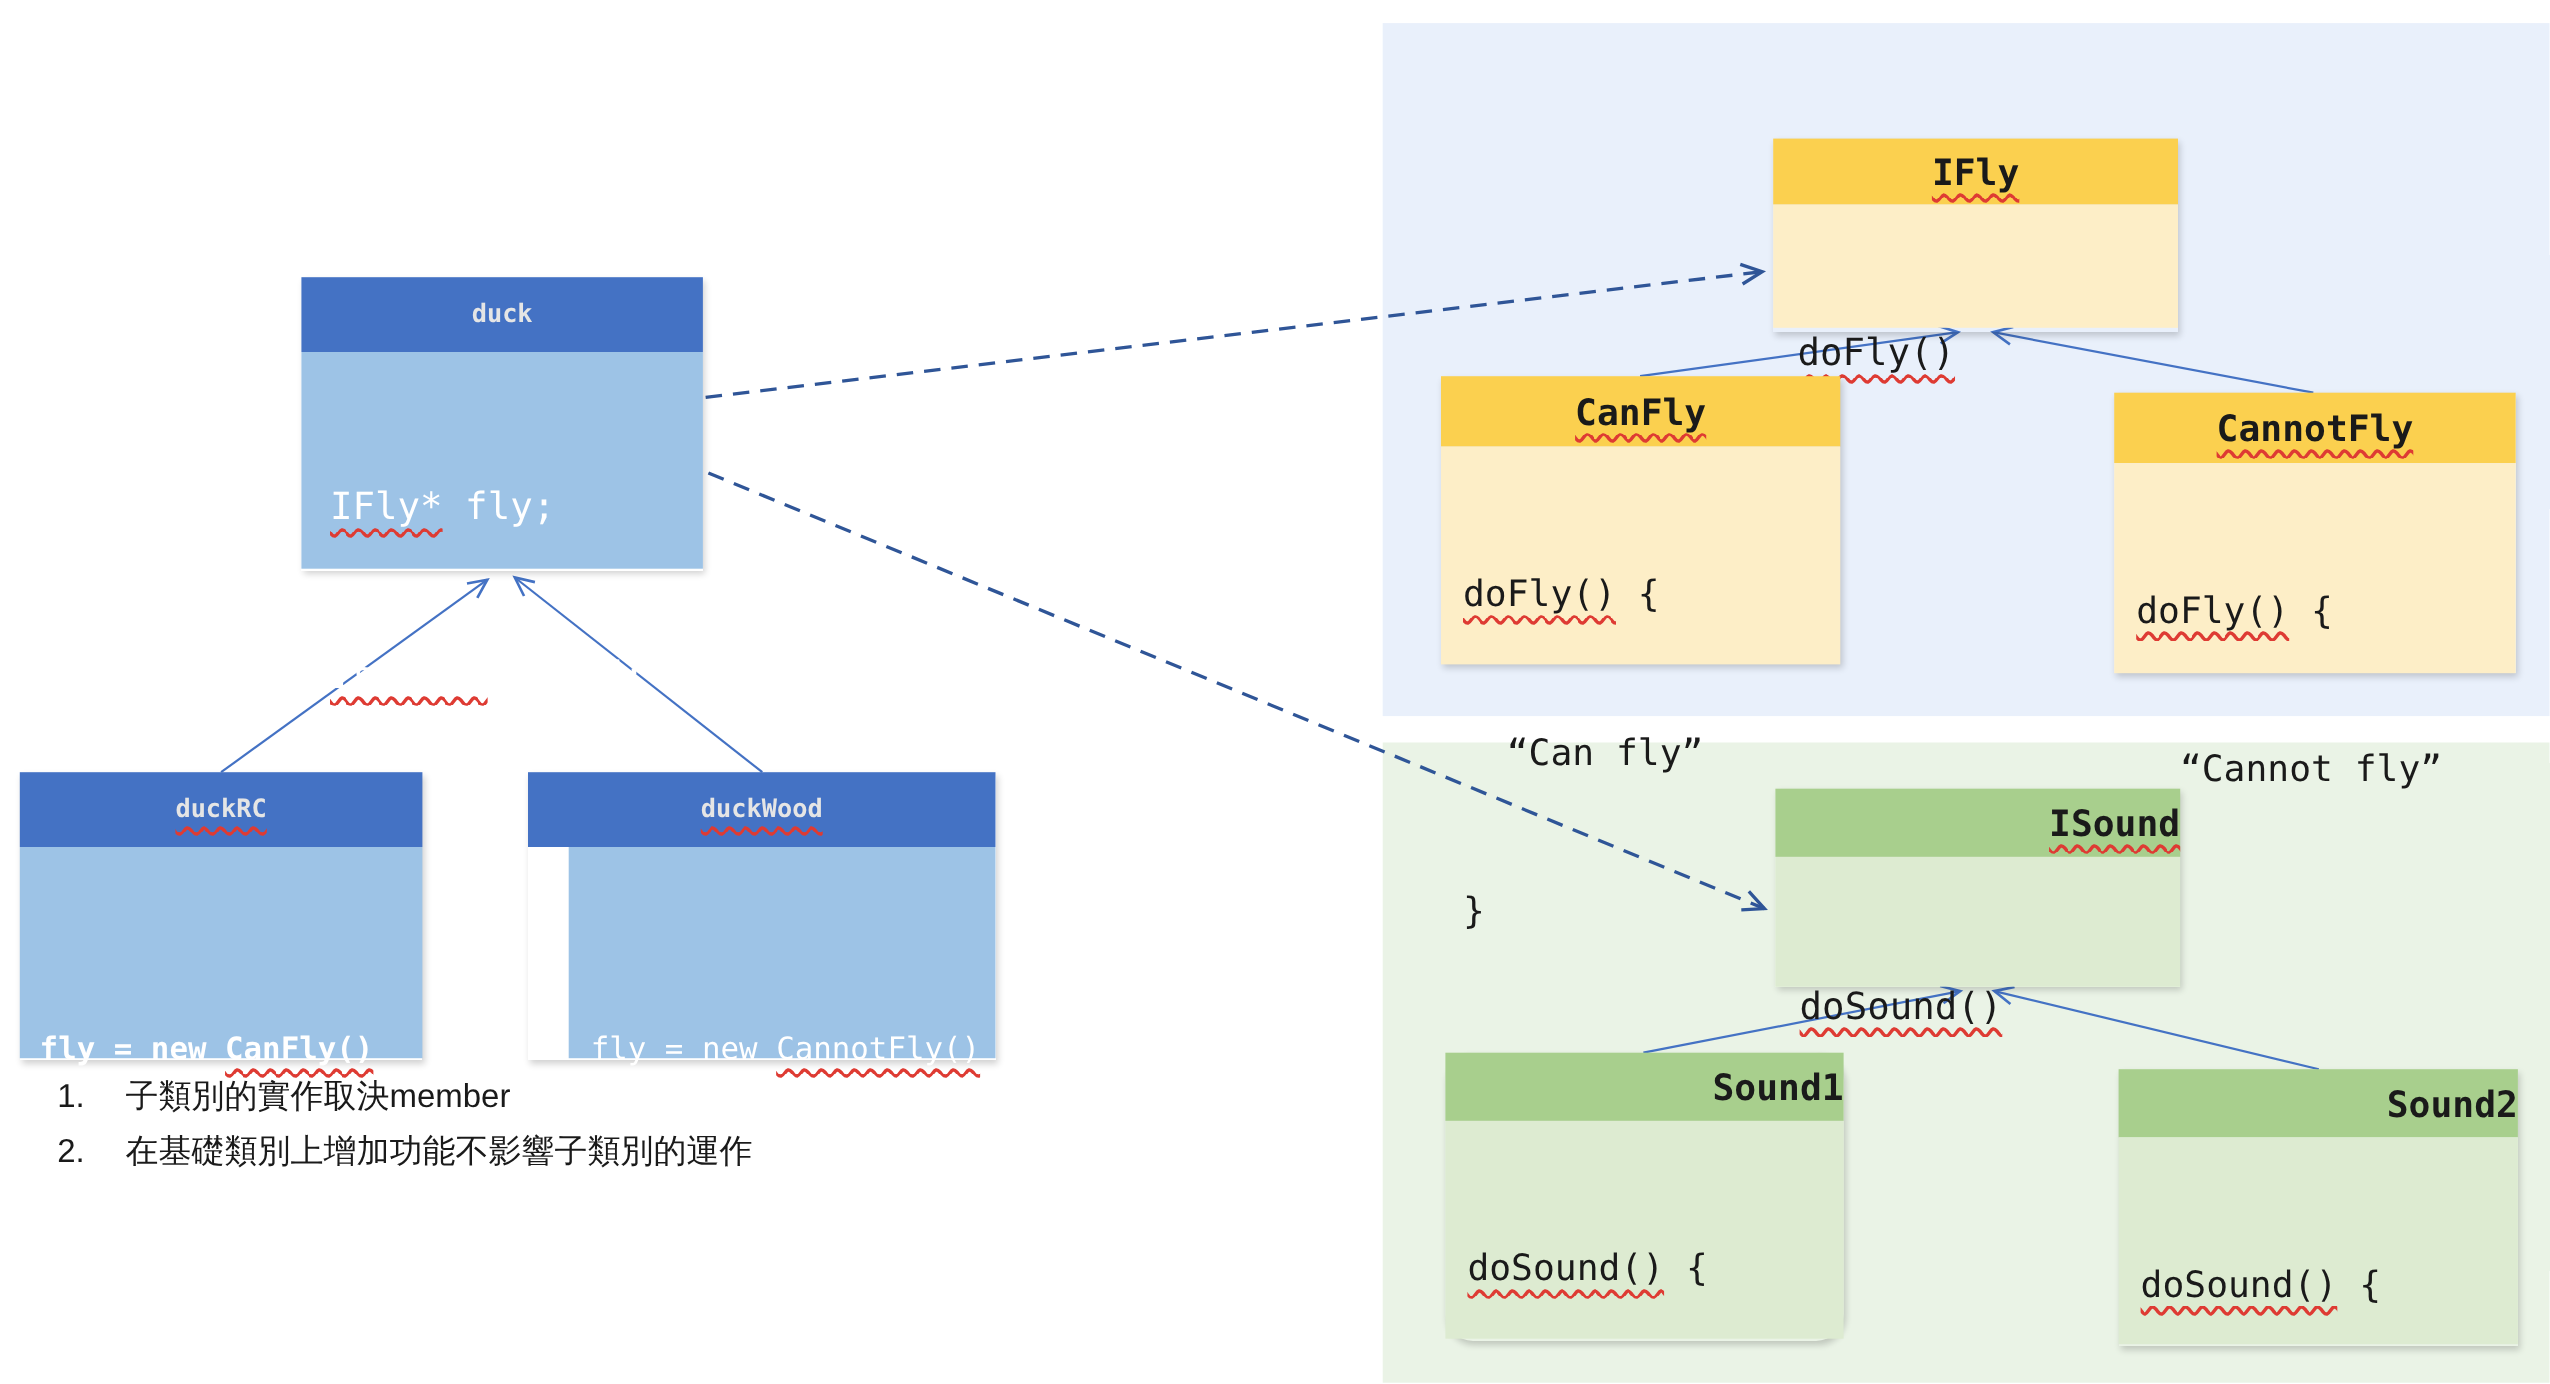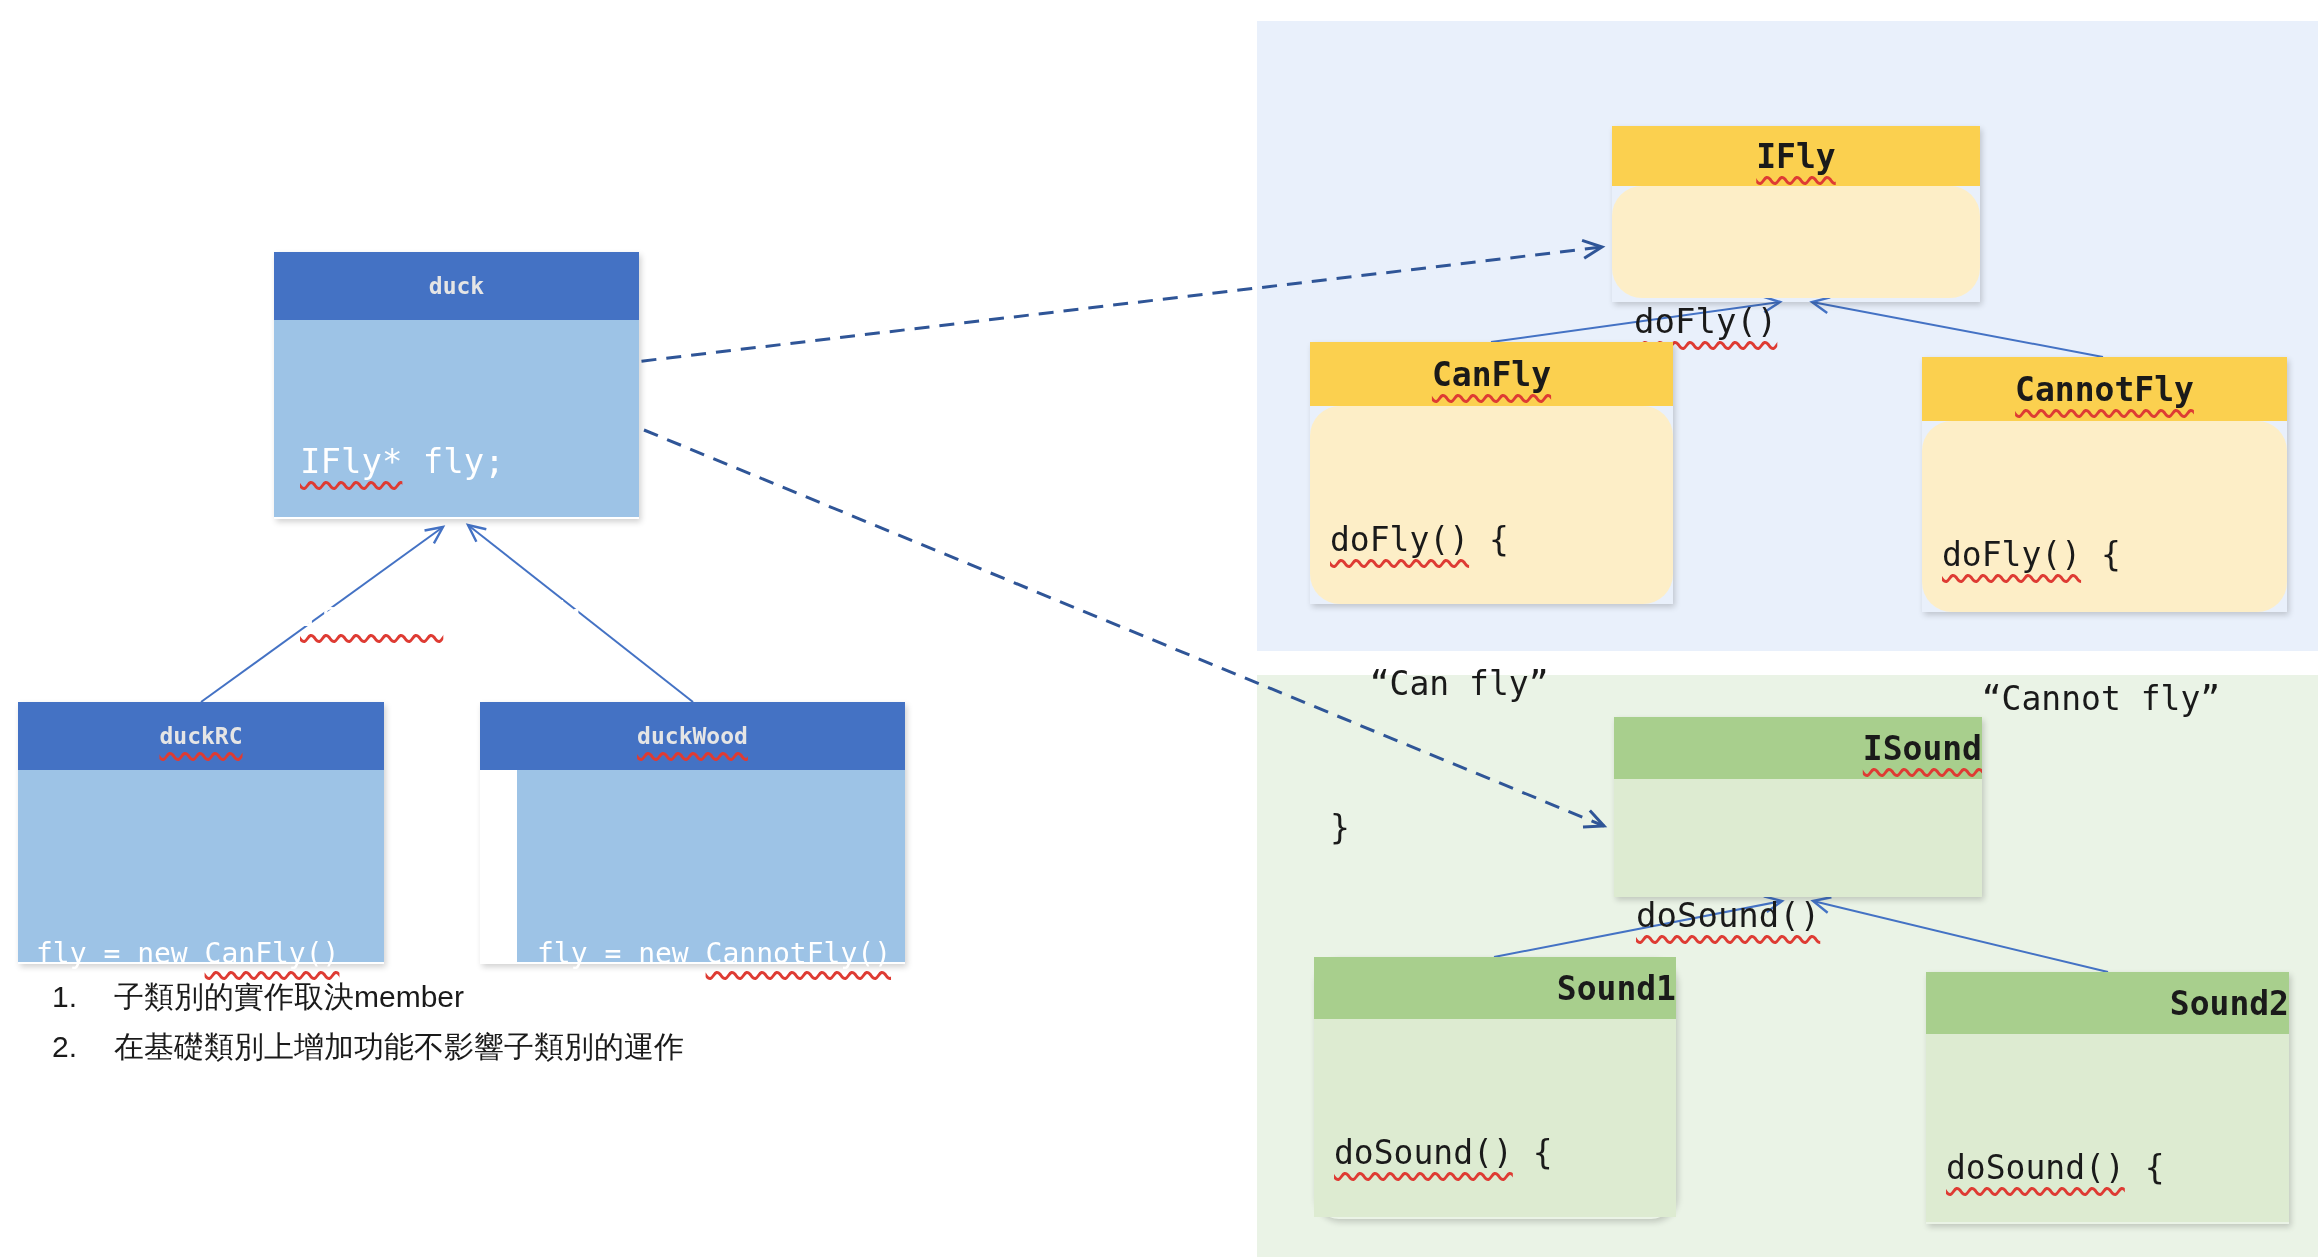--- a/index.html
+++ b/index.html
@@ -22,40 +22,40 @@
     font-weight:bold; white-space:pre;
   }
   .uml .bd { white-space:pre; }
   .code-line { white-space:pre; }
 
   
   .blue .hdr { background:#4472C4; color:#e5e5e5; height:68px; font-size:23px; }
   .blue .bd  { background:#9DC3E6; color:#ffffff; }
   
   .gold .hdr { background:#FBD04F; color:#1a1a1a; height:64px; font-size:33px; }
-  .gold .bd  { background:#FDEEC7; color:#1a1a1a;border-radius:30px; }
+  .gold .bd  { background:#FDEEC7; color:#1a1a1a; }
   
   .green .hdr { background:#A8CF8D; color:#1a1a1a; height:62px; font-size:33px;justify-content:flex-end; }
   .green .bd  { background:#DDEBD1; color:#1a1a1a; }
 
   .sq {
     text-decoration-line:underline;
     text-decoration-style:wavy;
     text-decoration-color:#DE3B33;
     text-decoration-thickness:3px;
     text-underline-offset:8px;
     text-decoration-skip-ink:none;
   }
 
   
   #duck { left:274px; top:252px; width:365px; height:267px; }
   #duck .bd { height:197px; padding:14px 0 0 26px; font-size:34px; line-height:51px; }
 
   #duckrc { left:18px; top:702px; width:366px; height:262px; }
-  #duckrc .bd { height:192px; padding:84px 0 0 18px; font-size:28px; line-height:40px; }
+  #duckrc .bd { height:192px; padding:84px 0 0 18px; font-size:28px; line-height:40px;font-weight:bold; }
 
   #duckwood { left:480px; top:702px; width:425px; height:262px; }
   #duckwood .bd { height:192px; padding:84px 0 0 20px; font-size:28px; line-height:40px;margin-left:37px; }
 
   
   #ifly { left:1612px; top:126px; width:368px; height:176px; }
   #ifly .hdr { height:60px; }
   #ifly .bd { height:112px; padding:5px 0 0 22px; font-size:34px; line-height:52px; }
 
   #canfly { left:1310px; top:342px; width:363px; height:262px; }

